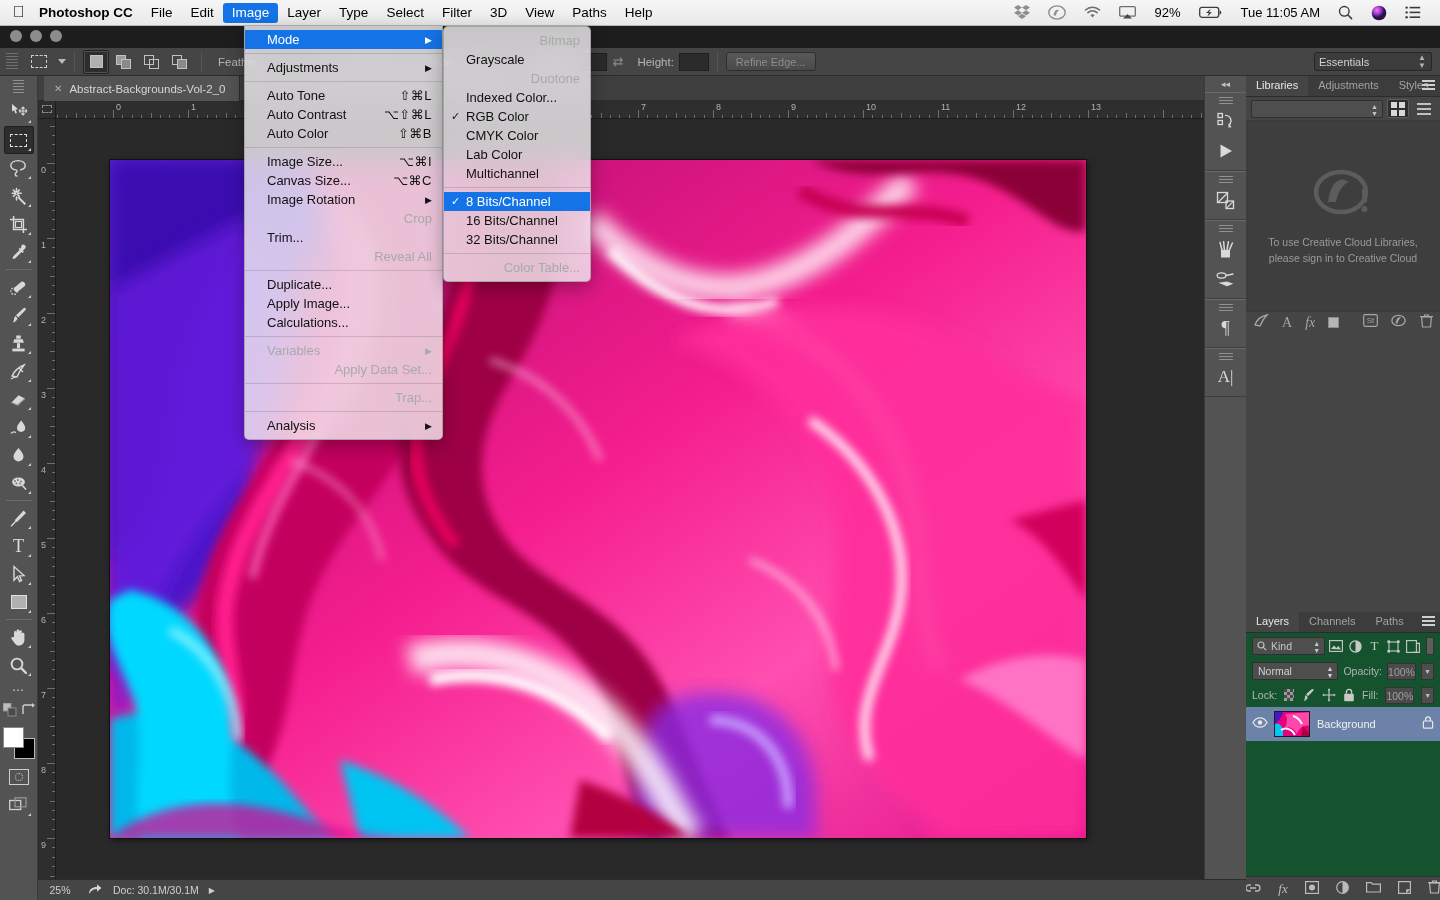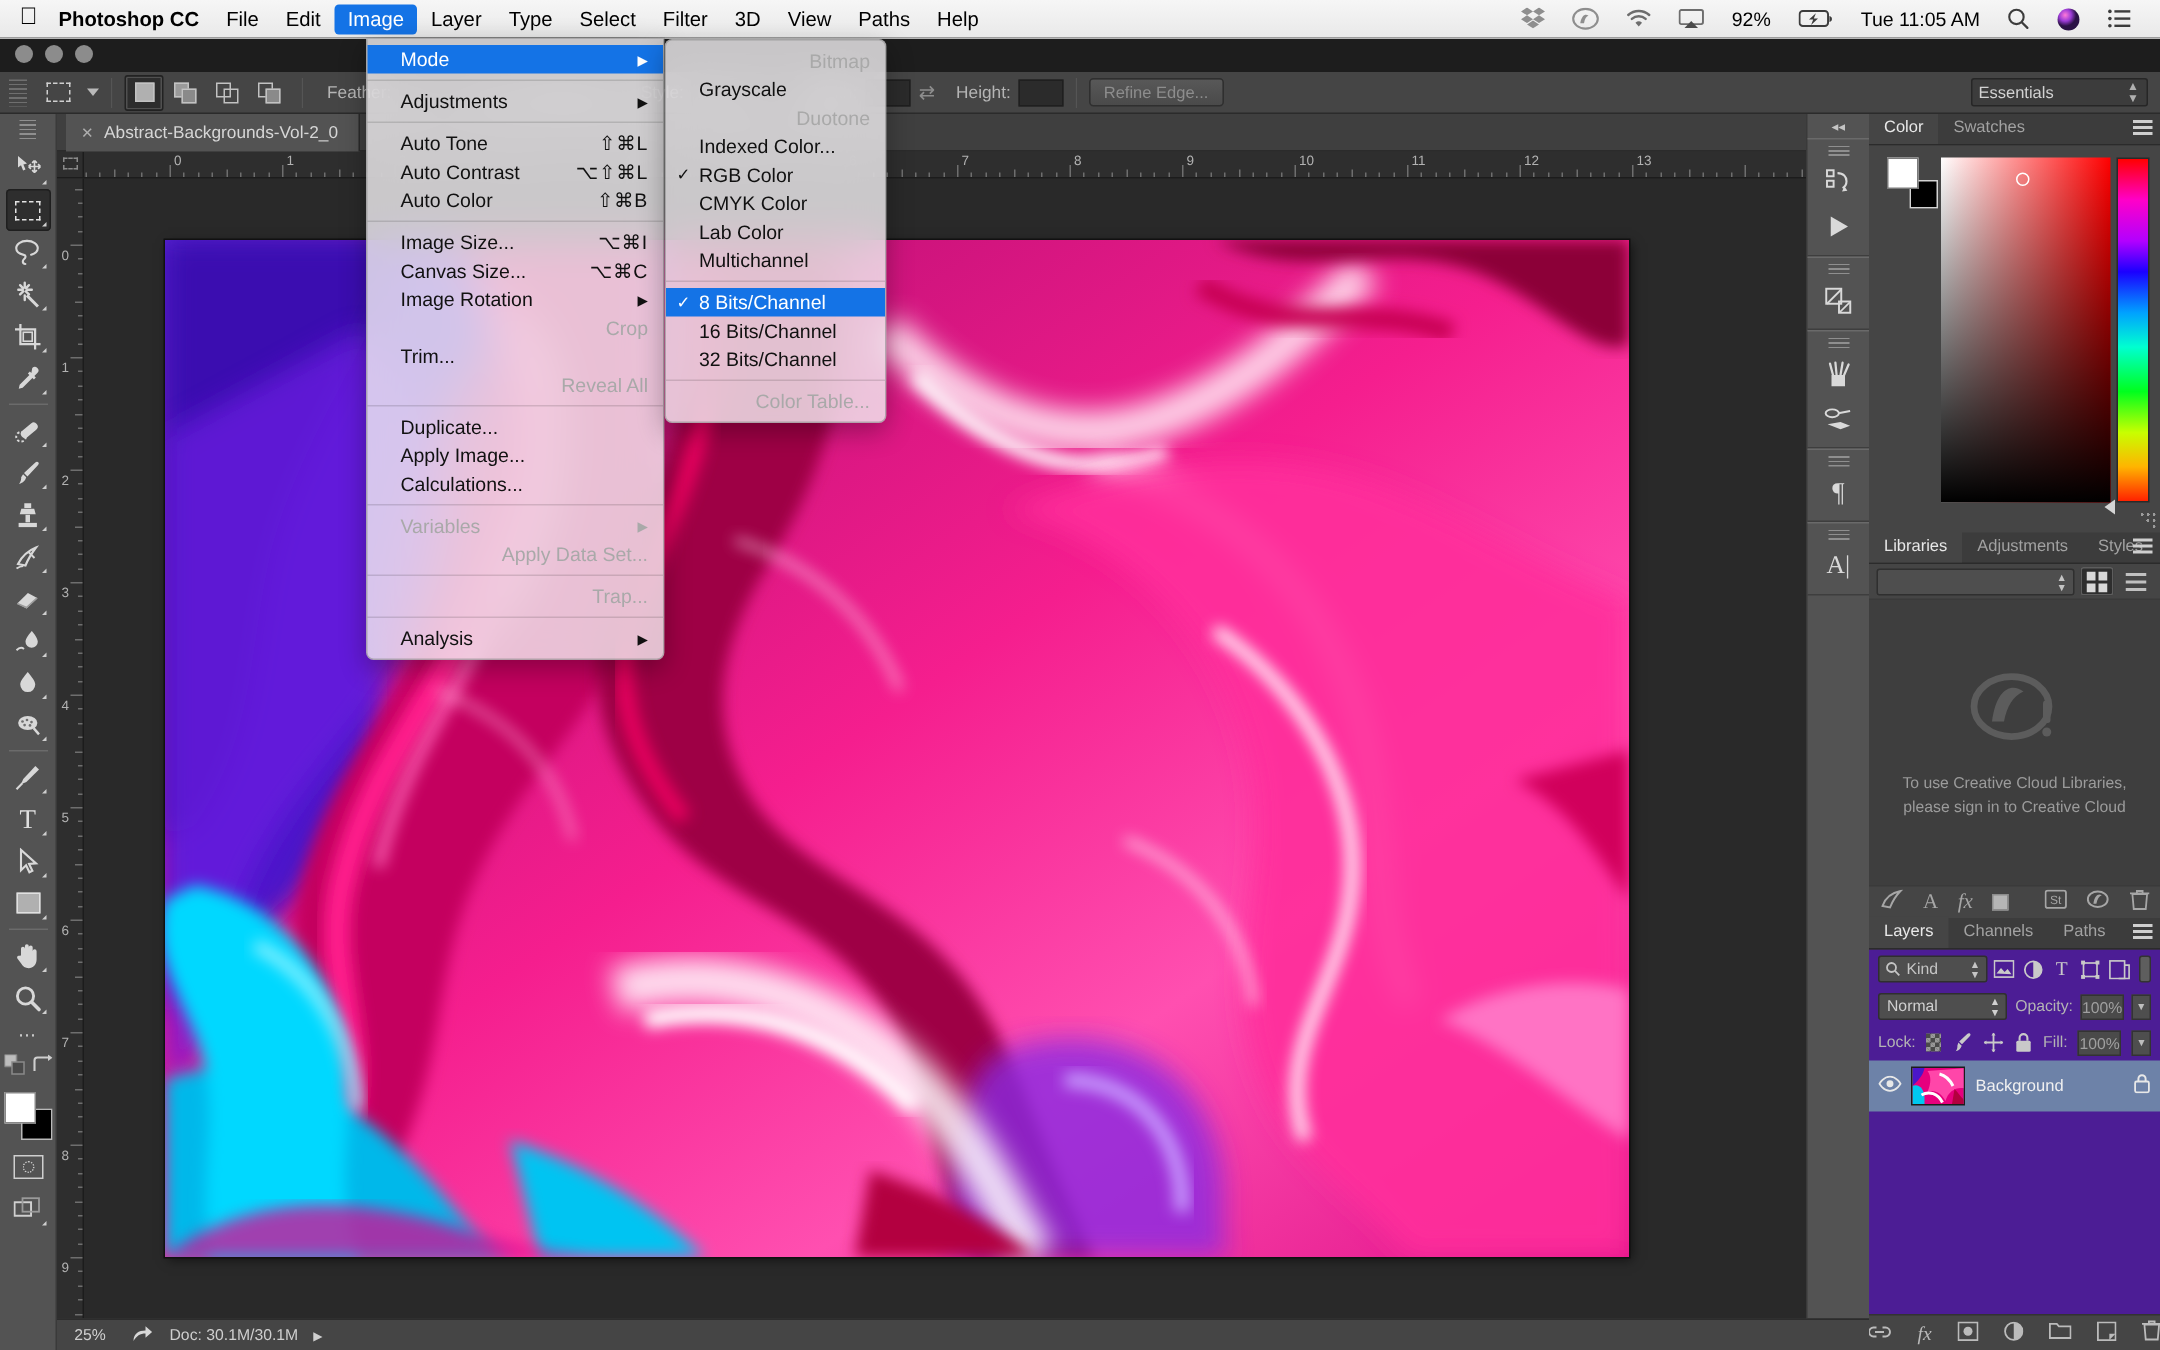--- a/index.html
+++ b/index.html
@@ -991,40 +991,20 @@
     <div class="dockgrp">
       <span class="dgrip"></span>
       <span class="dicon">
         <span style="font-family:'Liberation Serif',serif;font-size:17px;color:#d9d9d9;">A|</span>
       </span>
     </div>
   </div>
 
   <div class="panels">
 
-    <div>
-      <div class="ptabs">
-        <span class="ptab sel">Color</span>
-        <span class="ptab">Swatches</span>
-        <span class="pmenu"><span class="bars"><i></i><i></i><i></i></span></span>
-      </div>
-      <div class="pbody colpanel">
-        <div class="chipsmall">
-          <span class="b"></span>
-          <span class="f"></span>
-        </div>
-        <div class="spectrum">
-          <span class="sat"></span>
-          <span class="satmark"></span>
-        </div>
-        <div class="hueslider"></div>
-        <span class="huemark"></span>
-        <span class="resize-grip"></span>
-      </div>
-    </div>
 
     <div>
       <div class="ptabs">
         <span class="ptab sel">Libraries</span>
         <span class="ptab">Adjustments</span>
         <span class="ptab">Styles</span>
         <span class="pmenu"><span class="bars"><i></i><i></i><i></i></span></span>
       </div>
       <div class="libbar">
         <span class="libsel">
@@ -1088,21 +1068,21 @@
             <svg width="13" height="14" viewBox="0 0 13 14">
                 <path d="M1.6 3h9.8l-.9 10H2.5z" fill="none" stroke="#a6a6a6" stroke-width="1.2"></path>
                 <path d="M0 2.6h13" stroke="#a6a6a6" stroke-width="1.2"></path>
                 <path d="M4.6 2.4V1h3.8v1.4" fill="none" stroke="#a6a6a6" stroke-width="1.2"></path>
               </svg>
           </span>
         </span>
       </div>
     </div>
 
-    <div style="position:absolute;left:0;right:0;top:536px;bottom:0;background:#4c1d95;">
+    <div style="position:absolute;left:0;right:0;top:536px;bottom:0;background:#14532d;">
       <div class="ptabs">
         <span class="ptab sel">Layers</span>
         <span class="ptab">Channels</span>
         <span class="ptab">Paths</span>
         <span class="pmenu"><span class="bars"><i></i><i></i><i></i></span></span>
       </div>
 
       <div class="filtrow">
         <span class="kindsel">
           <svg width="10" height="10" viewBox="0 0 10 10">

